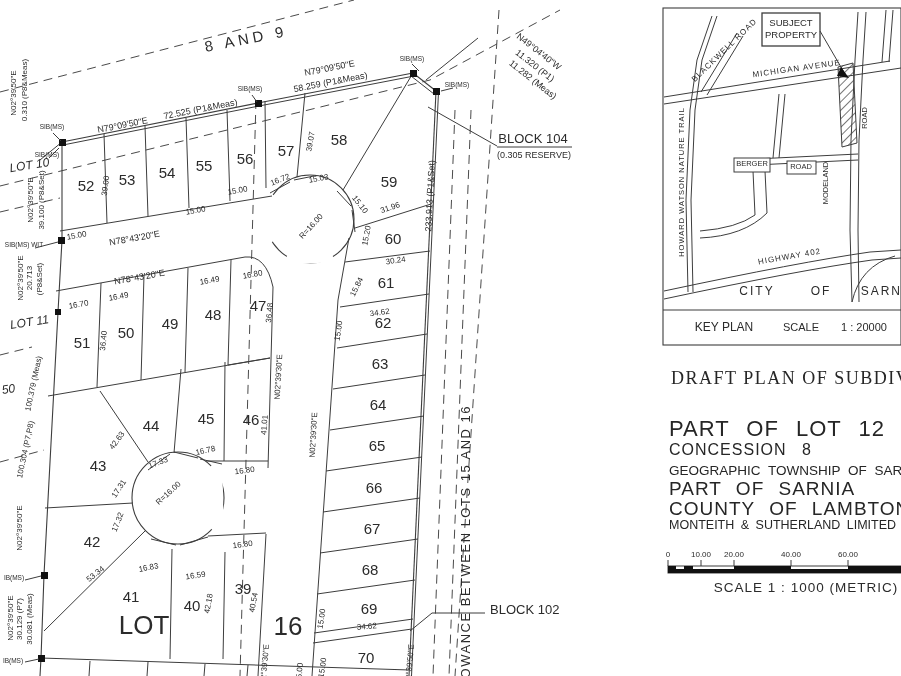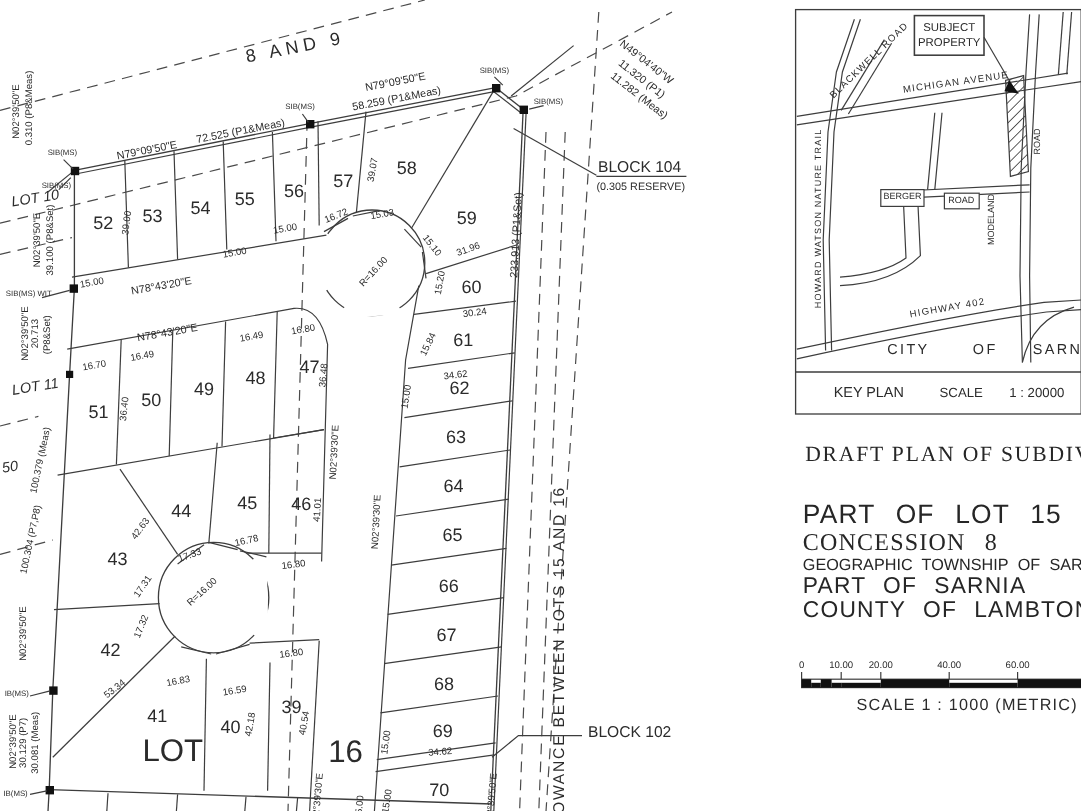--- a/index.html
+++ b/index.html
@@ -3,21 +3,21 @@
 <meta charset="utf-8">
 <style>
   html,body{margin:0;padding:0;background:#fff;}
   .page{position:relative;width:901px;height:676px;overflow:hidden;background:#fff;
         font-family:"Liberation Sans",sans-serif;color:#222;}
   svg{position:absolute;left:0;top:0;}
   svg text{fill:#2b2b2b;font-family:"Liberation Sans",sans-serif;}
   .tb{position:absolute;white-space:nowrap;color:#262626;}
   .tb-title{left:671px;top:368px;font-family:"Liberation Serif",serif;font-size:18px;letter-spacing:1.5px;}
   .tb-l0{left:669px;top:416px;font-size:22px;word-spacing:10px;letter-spacing:1px;}
-  .tb-l1{left:669px;top:441px;font-size:20px;word-spacing:10px;letter-spacing:1px;font-family:Liberation Serif, serif;}
+  .tb-l1{left:669px;top:441px;font-size:16px;word-spacing:10px;letter-spacing:1px;}
   .tb-l2{left:669px;top:463px;font-size:13.5px;word-spacing:4px;}
   .tb-l3{left:669px;top:478px;font-size:19px;word-spacing:8px;letter-spacing:1px;}
   .tb-l4{left:669px;top:498px;font-size:19px;word-spacing:8px;letter-spacing:1px;}
   .tb-l5{left:669px;top:518px;font-size:12.5px;word-spacing:3px;}
   .ln{stroke:#3d3d3d;stroke-width:1;fill:none;}
   .ln2{stroke:#3d3d3d;stroke-width:1.1;fill:none;}
   .dash{stroke:#4a4a4a;stroke-width:1;fill:none;stroke-dasharray:9 6;}
   .erase{fill:#ffffff;stroke:none;}
   .sq{fill:#111;}
 </style>
@@ -340,18 +340,19 @@
         <text x="668" y="557" font-size="8" text-anchor="middle">0</text>
         <text x="701" y="557" font-size="8" text-anchor="middle">10.00</text>
         <text x="734" y="557" font-size="8" text-anchor="middle">20.00</text>
         <text x="791" y="557" font-size="8" text-anchor="middle">40.00</text>
         <text x="848" y="557" font-size="8" text-anchor="middle">60.00</text>
         <text x="806" y="592" font-size="13.5" text-anchor="middle" letter-spacing="1">SCALE   1 : 1000   (METRIC)</text>
       </g>
   </svg>
 
   <div class="tb tb-title">DRAFT PLAN OF SUBDIVISION</div>
-  <div class="tb tb-l0">PART OF LOT 15</div>
+  <div class="tb tb-l0">PART OF LOT 12</div>
   <div class="tb tb-l1">CONCESSION 8</div>
   <div class="tb tb-l2">GEOGRAPHIC TOWNSHIP OF SARNIA</div>
   <div class="tb tb-l3">PART OF SARNIA</div>
   <div class="tb tb-l4">COUNTY OF LAMBTON</div>
+  <div class="tb tb-l5">MONTEITH &amp; SUTHERLAND LIMITED</div>
 </div>
 
 </body></html>

